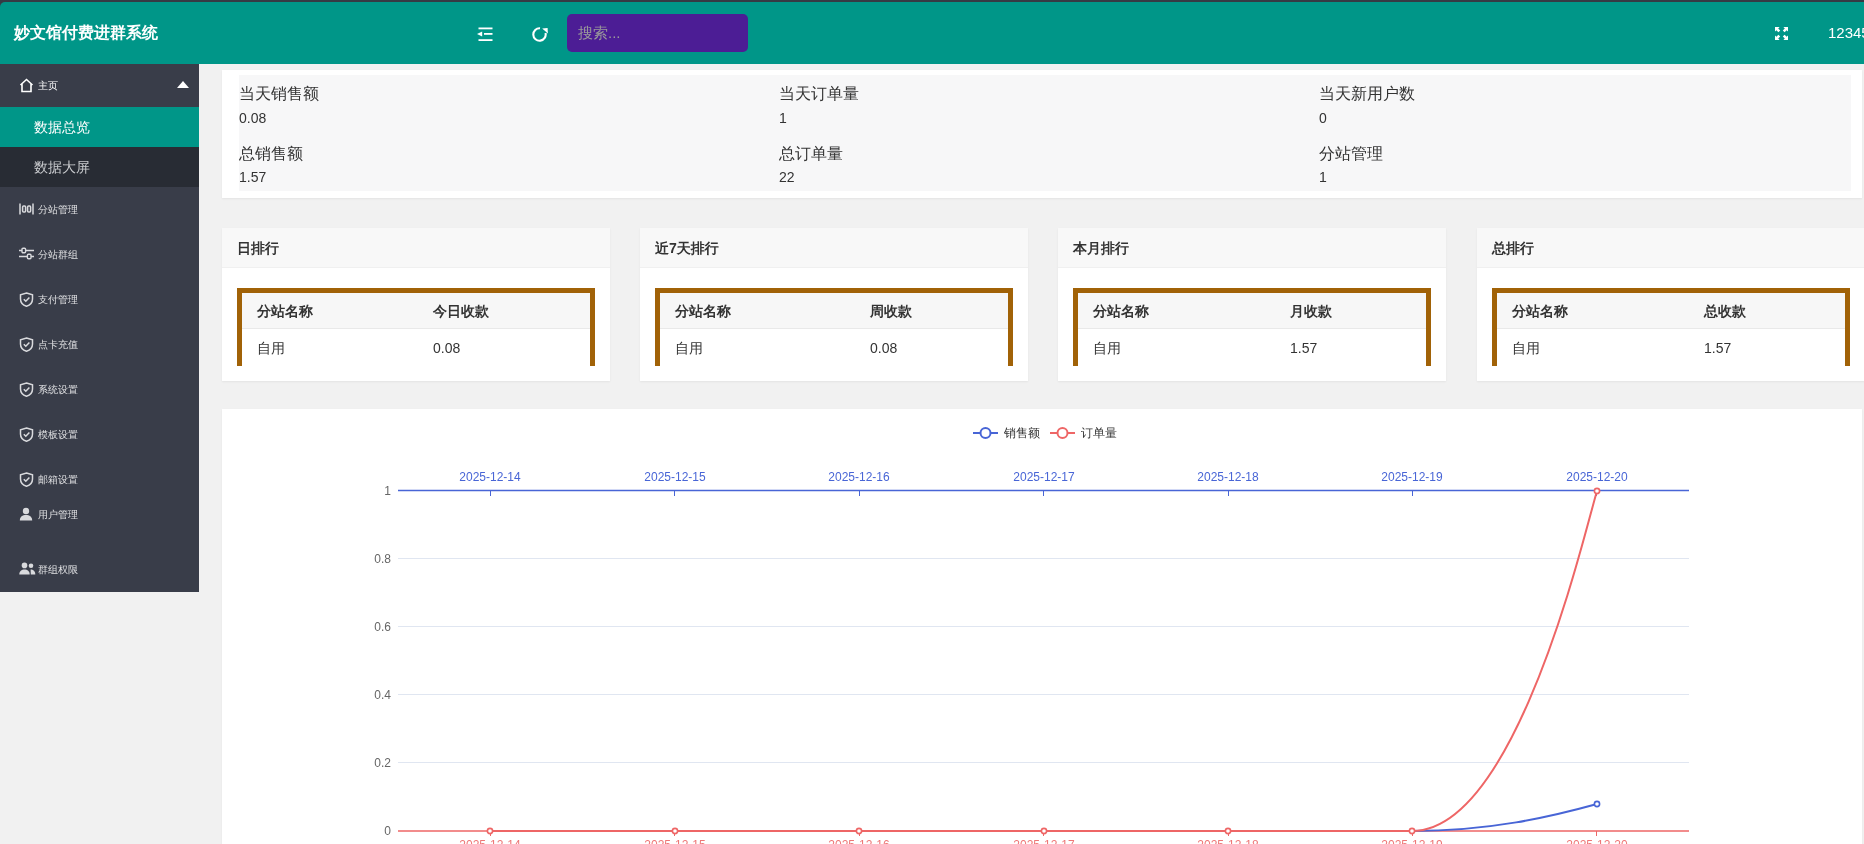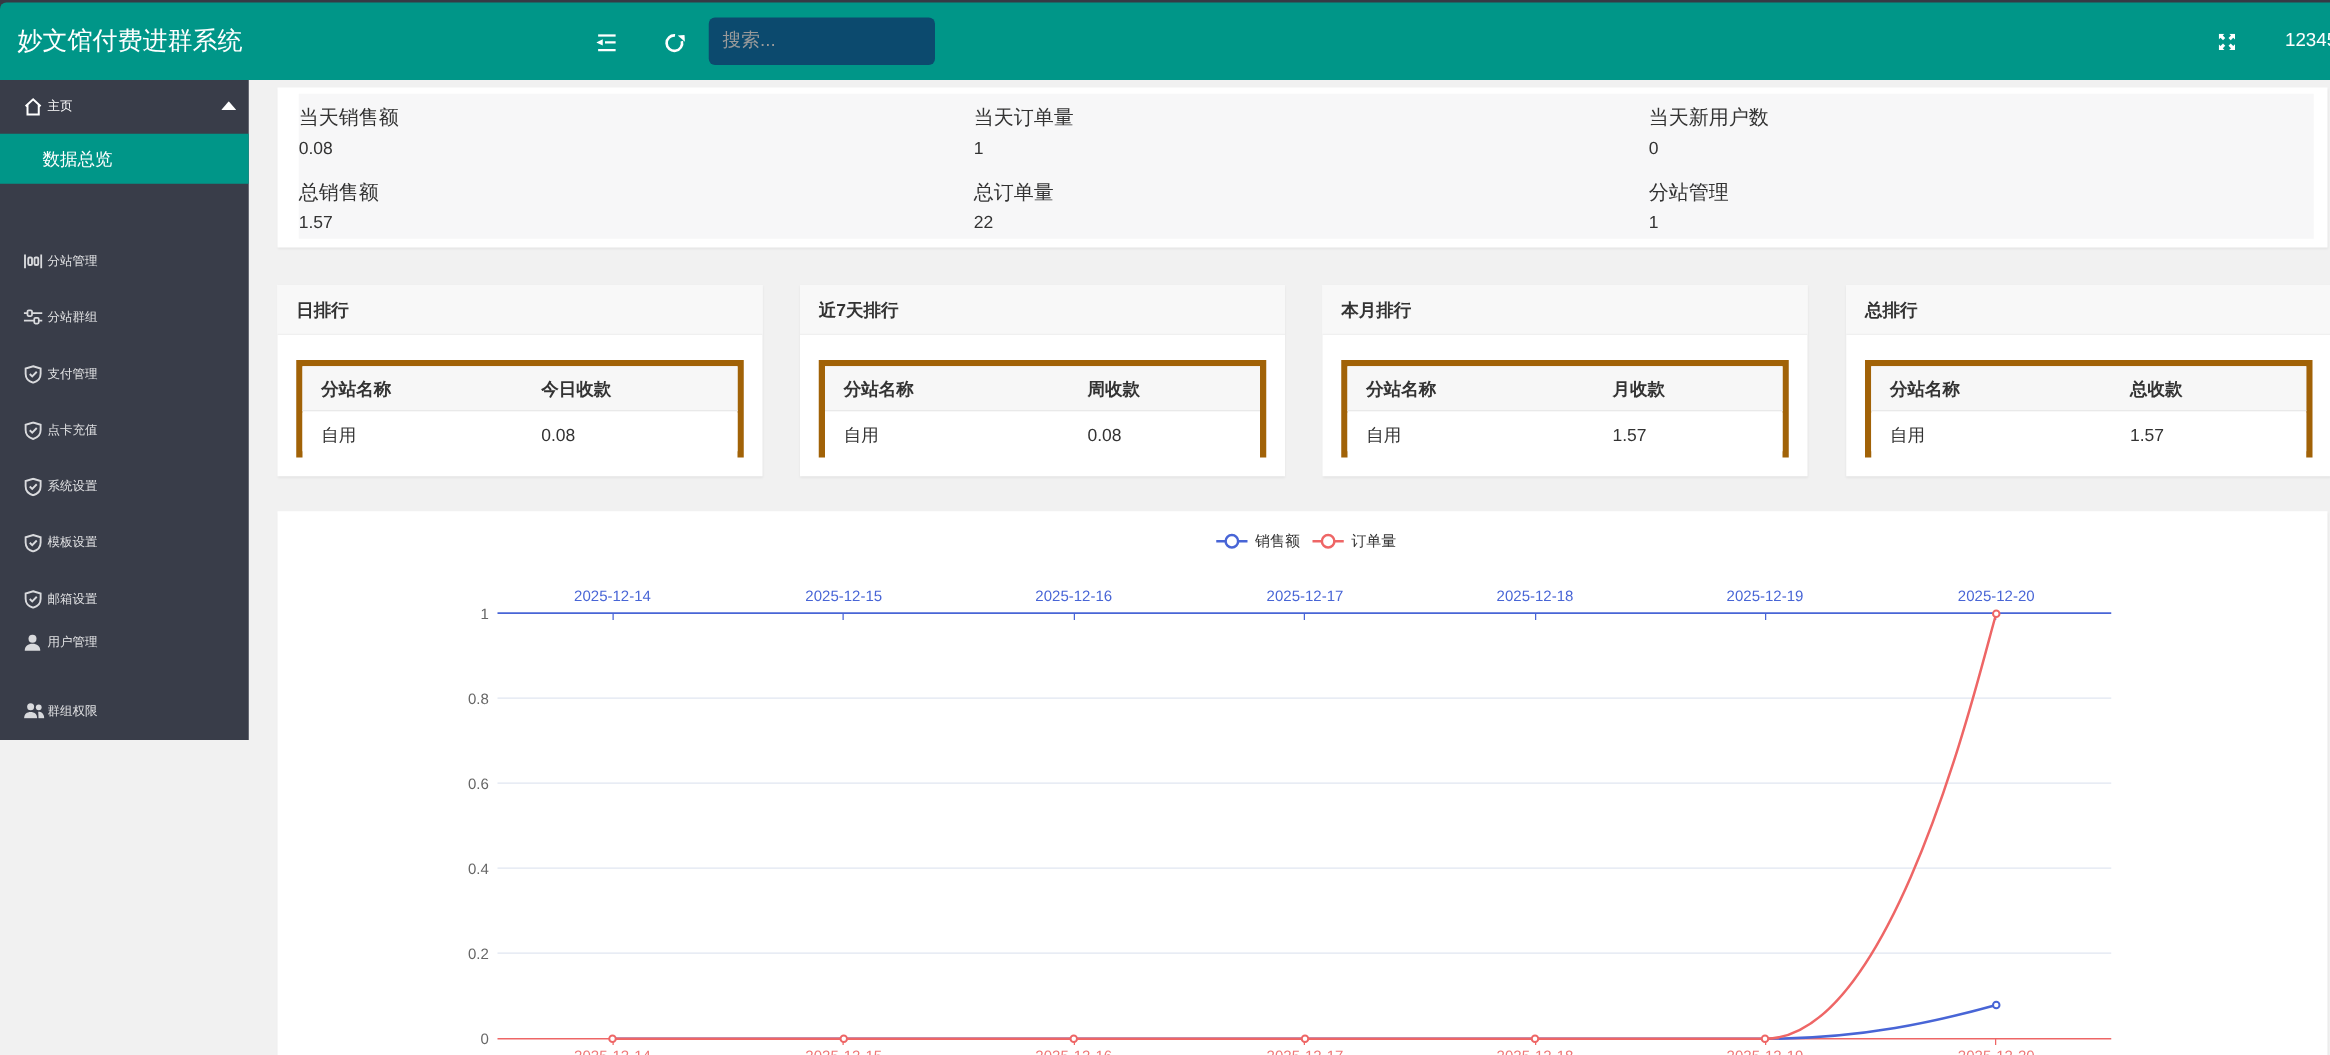--- a/index.html
+++ b/index.html
@@ -2,22 +2,22 @@
 <html><head>
 <meta charset="utf-8">
 <style>
 *{margin:0;padding:0;box-sizing:border-box;}
 html,body{width:1864px;height:844px;overflow:hidden;}
 body{font-family:"Liberation Sans",sans-serif;background:#f1f1f1;position:relative;}
 .abs{position:absolute;}
 
 #topdark{left:0;top:0;width:1864px;height:8px;background:#363a44;}
 #header{left:0;top:2px;width:1864px;height:62px;background:#009688;border-top-left-radius:5px;}
-#title{left:14px;top:0;height:62px;line-height:62px;color:#fff;font-size:20px;font-weight:normal;}
-#search{left:567px;top:12px;width:181px;height:38px;background:#0c4a6e;border-radius:5px;}
+#title{left:14px;top:0;height:62px;line-height:62px;color:#fff;font-size:16px;font-weight:bold;}
+#search{left:567px;top:12px;width:181px;height:38px;background:#4c1d95;border-radius:5px;}
 #search span{position:absolute;left:11px;top:0;line-height:38px;font-size:15px;color:#9a9a9a;}
 #digits{left:1828px;top:0;width:36px;height:62px;line-height:62px;overflow:hidden;color:#fff;font-size:15px;}
 
 #sidebar{left:0;top:64px;width:199px;height:528px;background:#393D49;color:#fff;}
 .mi{position:absolute;left:0;width:199px;height:45px;font-size:10px;color:rgba(255,255,255,.85);}
 .mi .txt{position:absolute;left:38px;top:0;line-height:45px;}
 .mi svg{position:absolute;left:19px;top:15px;}
 .smi{position:absolute;left:0;width:199px;height:40px;font-size:14px;}
 .smi .txt{position:absolute;left:34px;top:0;line-height:40px;}
 
@@ -74,20 +74,23 @@
         <path d="M1.5 7 L7.5 1.5 L13.5 7 M3 6 V13.5 H12 V6" fill="none" stroke="#fff" stroke-width="1.6"></path>
       </svg>
     <span class="txt" style="line-height:43px">主页</span>
     <svg style="position:absolute;left:177px;top:17px" width="12" height="7" viewBox="0 0 12 7">
         <path d="M6 0 L12 7 H0 Z" fill="#fff"></path>
       </svg>
   </div>
   <div class="smi" style="top:43px;height:40px;background:#009688;color:#fff">
       <span class="txt">数据总览</span>
     </div>
+  <div class="smi" style="top:83px;height:40px;background:#282c34;color:#c9cbce">
+      <span class="txt">数据大屏</span>
+    </div>
   <div class="mi" style="top:123px">
     <svg width="15" height="14" viewBox="0 0 15 14">
         <g stroke="#d9dadd" fill="none" stroke-width="1.5">
           <path d="M1 1.5 V12.5 M14 1.5 V12.5"></path>
           <rect x="3.6" y="4" width="3" height="6" rx="1"></rect>
           <rect x="8.6" y="4" width="3" height="6" rx="1"></rect>
         </g>
       </svg>
     <span class="txt">分站管理</span>
     </div>

